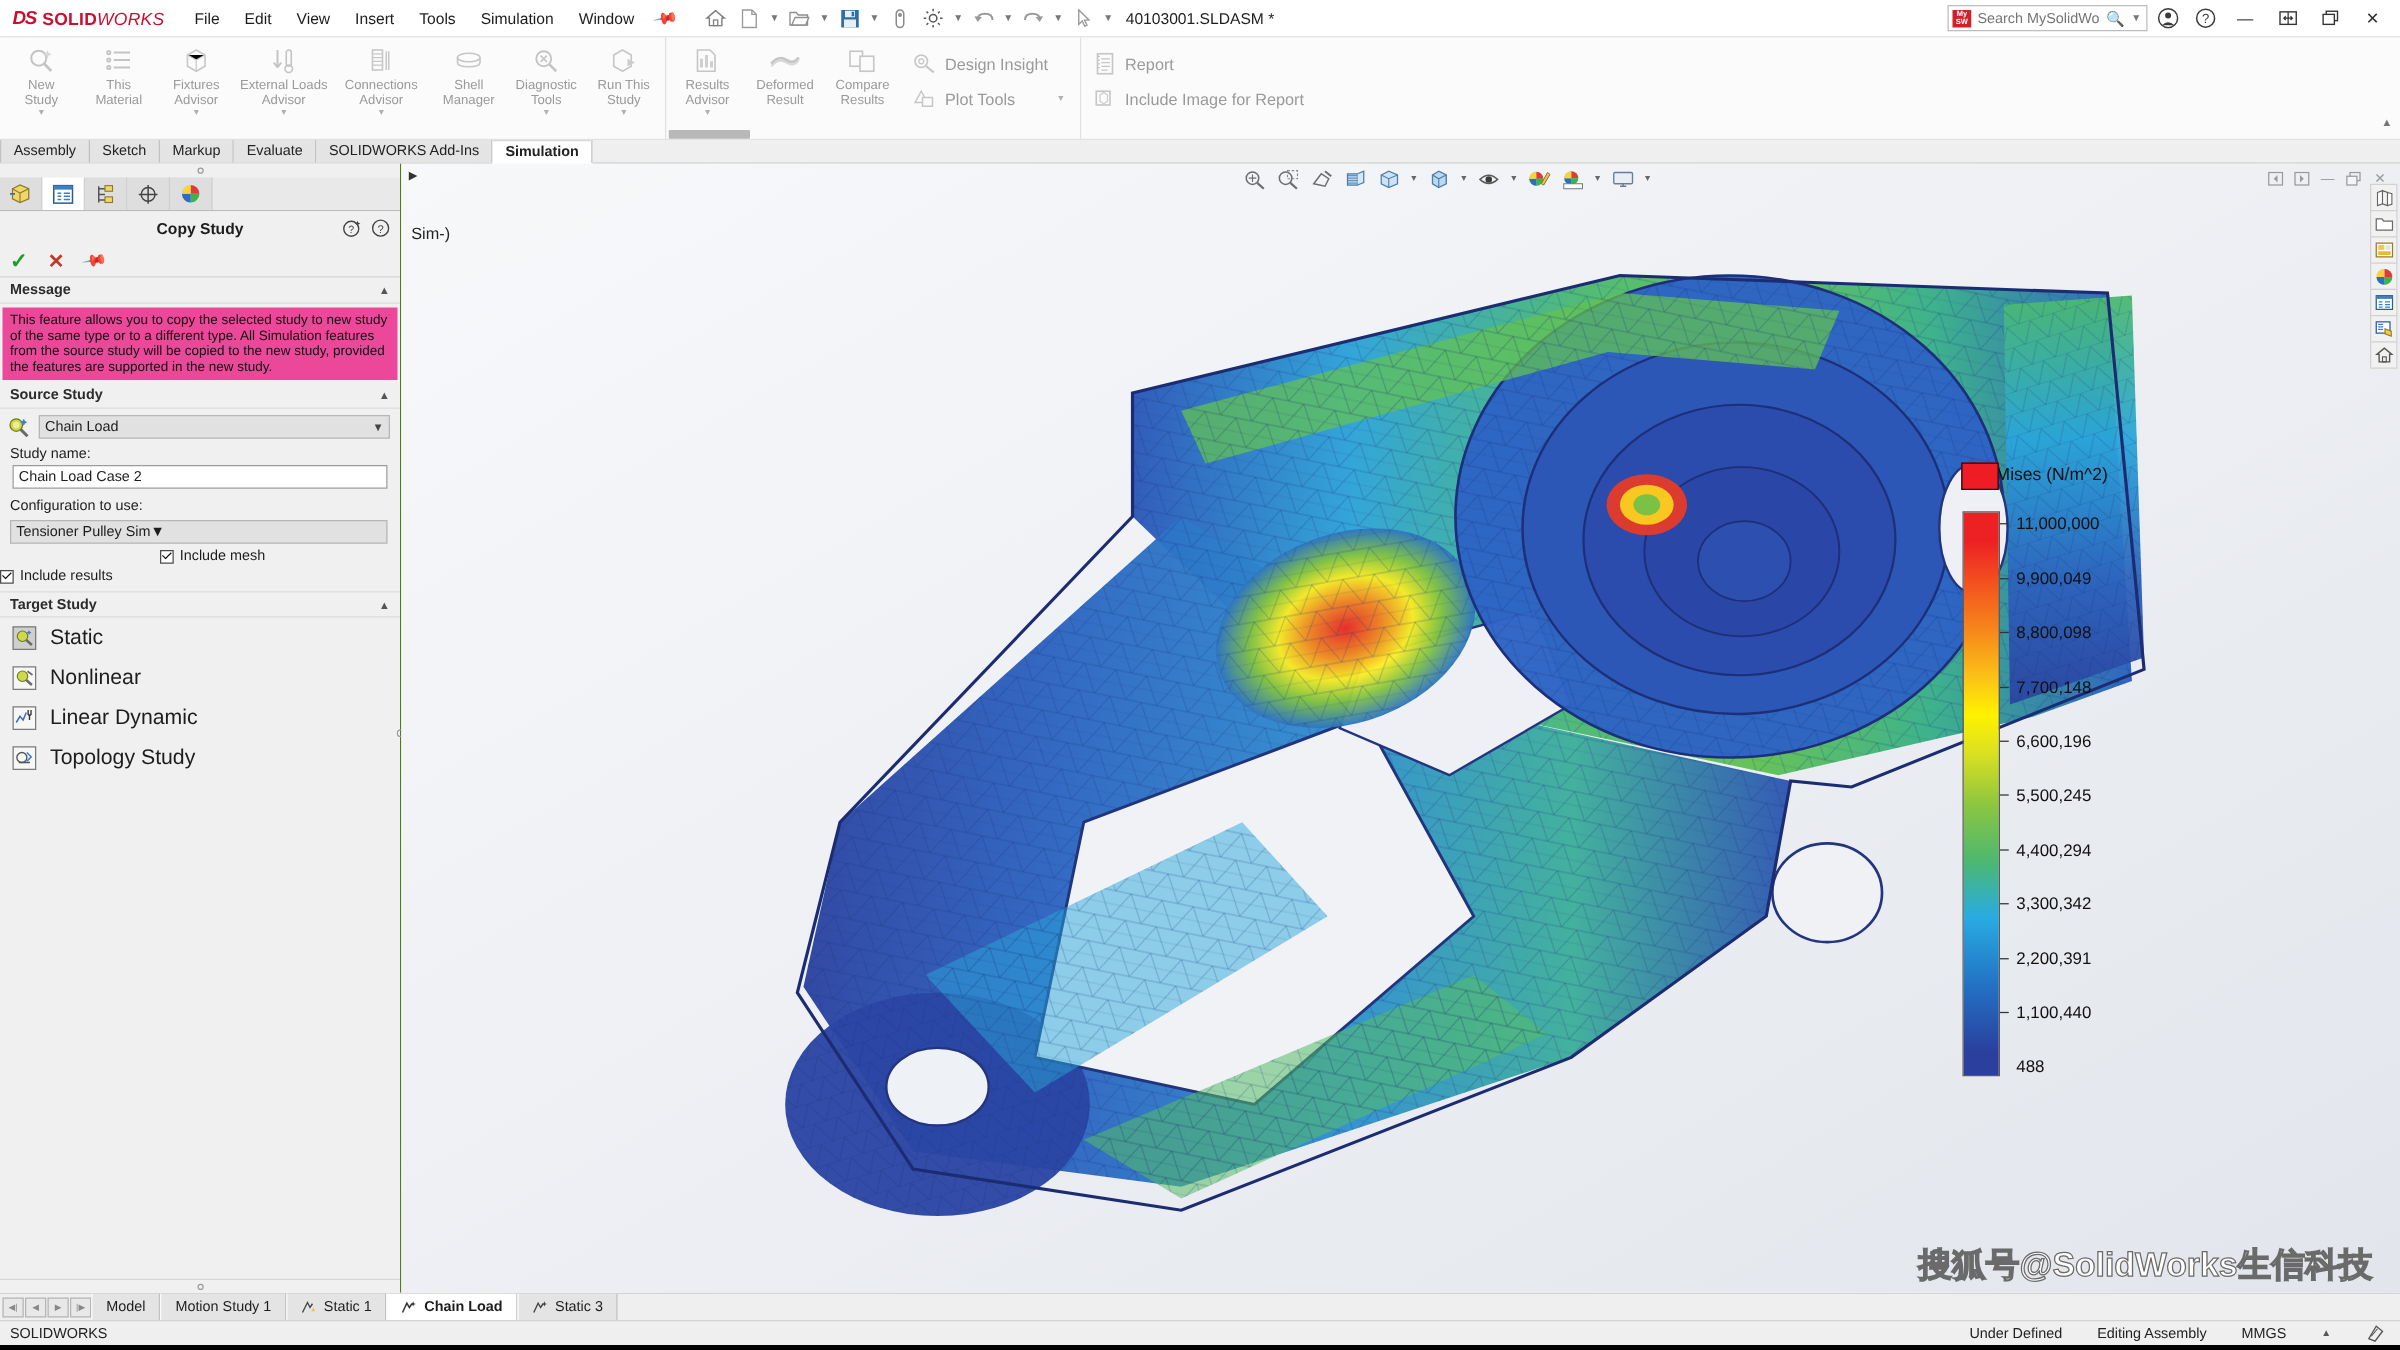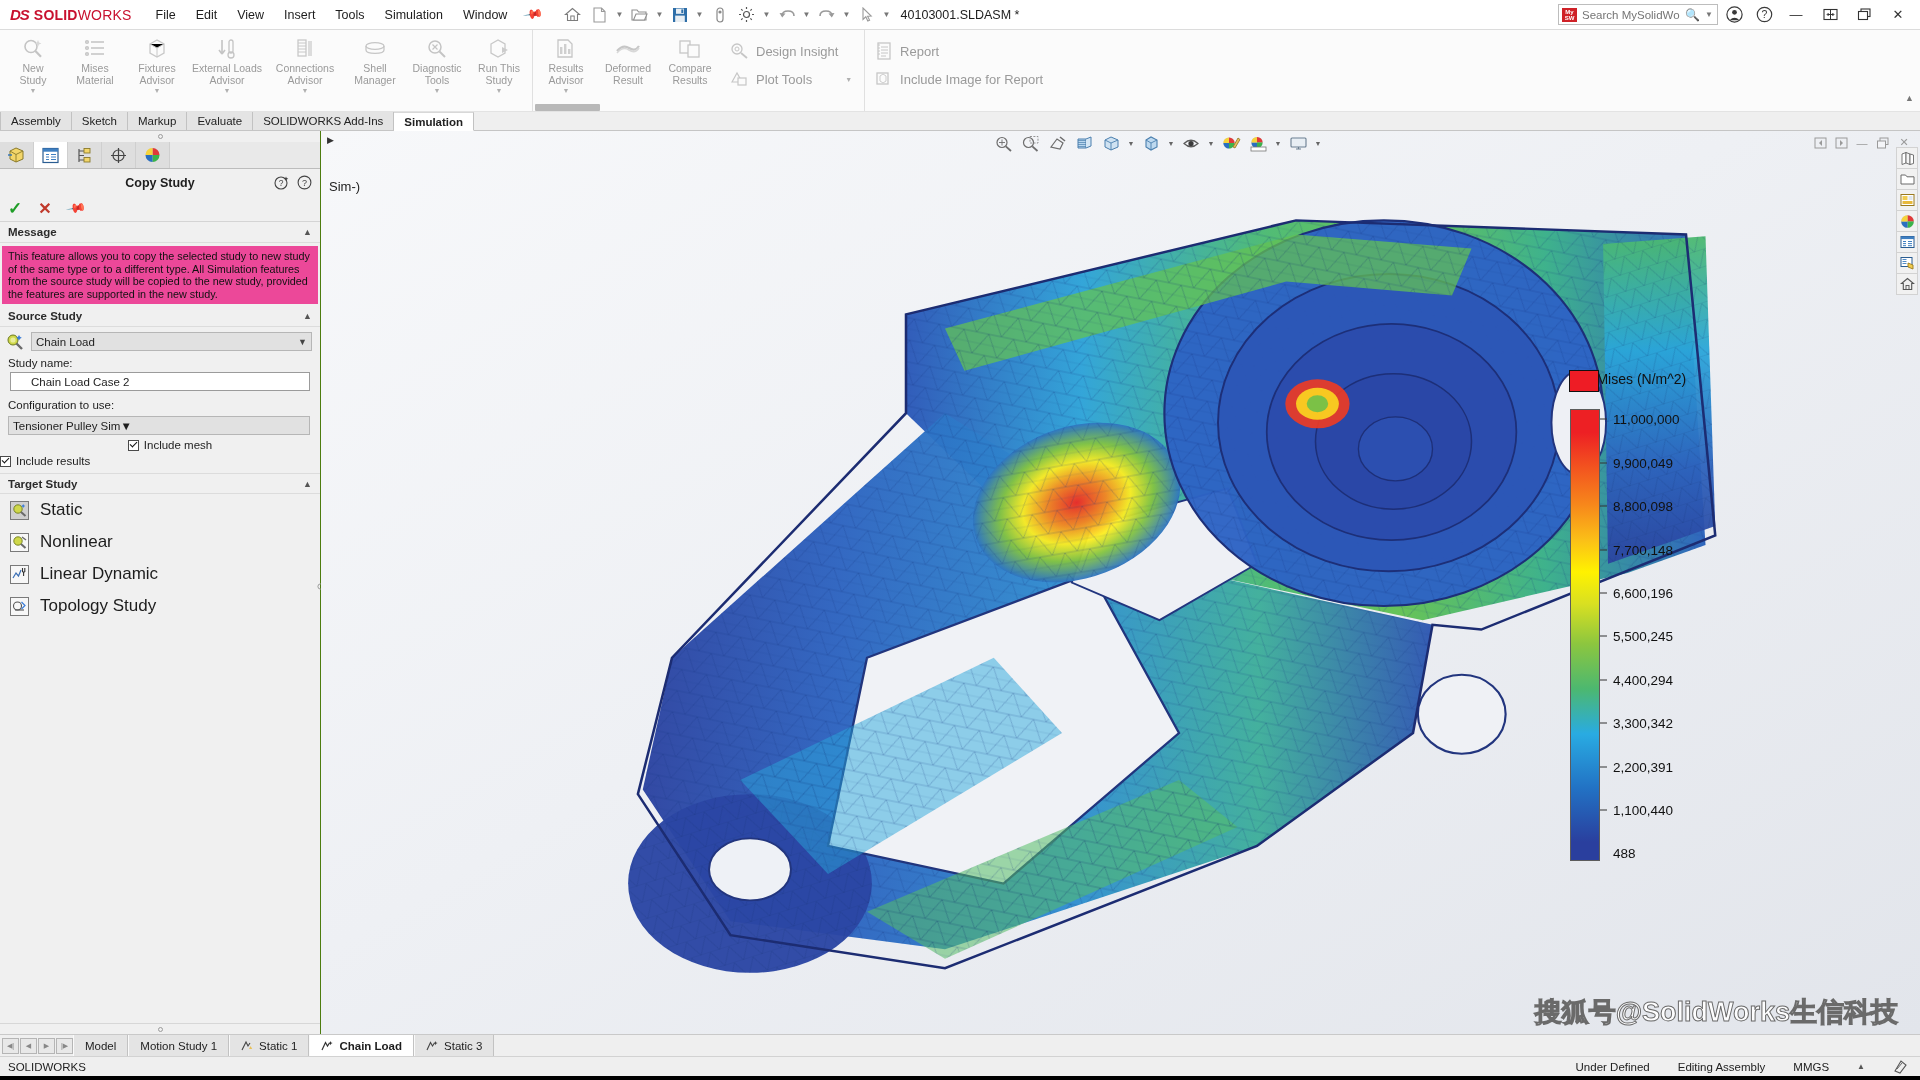--- a/index.html
+++ b/index.html
@@ -14,21 +14,21 @@
   .app { position:relative; width:1920px; height:1080px; display:flex; flex-direction:column; }
 
   
   .titlebar {
     height:30px; background:#ffffff; border-bottom:1px solid #dcdcdc;
     display:flex; align-items:center; position:relative; flex:0 0 30px;
   }
   .sw-logo { display:flex; align-items:center; gap:5px; padding:0 14px 0 10px; }
   .sw-ds { color:#c8102e; font-weight:bold; font-size:15px; letter-spacing:-1px; font-style:italic;}
   .sw-word { font-size:14px; font-weight:bold; color:#c8102e; letter-spacing:.2px;}
-  .sw-word span.light { font-weight:normal; }
+  .sw-word span.light { font-weight:normal;font-style:italic; }
   .menubar { display:flex; align-items:center; gap:0px; }
   .menubar .mi { padding:4px 10px; font-size:12.5px; color:#1d1d1d; cursor:default; }
   .pin-icon { margin-left:8px; color:#666; font-size:13px; transform:rotate(35deg); display:inline-block;}
   .qat { display:flex; align-items:center; gap:1px; margin-left:18px; }
   .qat .qb { width:26px;height:24px; display:flex;align-items:center;justify-content:center; color:#5a5a5a; }
   .qat .cm { width:12px;height:24px;display:flex;align-items:center;justify-content:center;color:#777;font-size:8px;}
   .doc-title { position:absolute; left:0; right:0; text-align:center; font-size:12.5px; color:#1d1d1d; pointer-events:none;}
   .tr-group { margin-left:auto; display:flex; align-items:center; padding-right:6px; gap:2px;}
   .searchbox { display:flex; align-items:center; width:160px; height:21px; border:1px solid #bdbdbd; background:#fff; padding:0 3px; gap:5px;}
   .mysw { width:15px;height:14px;background:#cf2127;color:#fff;font-size:6px;line-height:6.5px;text-align:center;padding-top:1px;font-weight:bold;}
@@ -81,21 +81,21 @@
               border-bottom:1px solid #dcdcdc; }
   .sec-head .chev { margin-left:auto; color:#555; font-size:9px;}
   .msgbox { background:#ec4899; margin:3px 2px 2px 2px; padding:4px 6px; font-size:10.8px; line-height:12.6px; color:#111;}
   .fieldrow { display:flex; align-items:center; gap:6px; padding:5px 8px 3px 6px; }
   .combo { flex:1; height:19px; background:#e1e1e1; border:1px solid #b6b6b6; display:flex; align-items:center;
            padding:0 4px; font-size:11.5px; }
   .combo .cv { flex:1; }
   .combo .cchev { color:#444; font-size:9px; }
   .lbl-small { font-size:11.5px; padding:3px 8px 3px 8px; }
   .textin { margin:0 10px 0 10px; height:19px; background:#fff; border:1px solid #9b9b9b; display:flex; align-items:center;
-            padding:0 20px; font-size:11.5px;}
+            padding:0 4px; font-size:11.5px;}
   .combo-full { margin:2px 10px 0 8px; height:19px; background:#e1e1e1; border:1px solid #b6b6b6; display:flex; align-items:center;
             padding:0 4px; font-size:11.5px;}
   .chkrow { display:flex; align-items:center; gap:5px; font-size:11.5px; padding:4px 0 0 0;}
   .chk { width:11px;height:11px;border:1px solid #4a4a4a;background:#fff; display:flex;align-items:center;justify-content:center;}
   .chk .tick { width:7px;height:4px;border-left:1.6px solid #111;border-bottom:1.6px solid #111;transform:rotate(-45deg) translate(1px,-1px);}
   .studyrow { display:flex; align-items:center; gap:11px; padding:6px 0 6px 10px; font-size:17px;}
   .studyrow .sico { width:19px;height:19px; border:1px solid #7a7a7a; background:#f7f7f7; display:flex;align-items:center;justify-content:center;}
   .studyrow.sel .sico { background:#cfcfcf; }
   .pm-bottom { margin-top:auto; }
   .pm-grip { height:11px; display:flex;align-items:center;justify-content:center; border-top:1px solid #d7d7d7;}
@@ -307,21 +307,21 @@
         <div class="ico">
           <svg width="24" height="22" viewBox="0 0 24 22">
               <g stroke="#c4c4c4" stroke-width="1.5" fill="none">
                 <circle cx="4" cy="4" r="1.3"></circle>
                 <circle cx="4" cy="10" r="1.3"></circle>
                 <circle cx="4" cy="16" r="1.3"></circle>
                 <path d="M8 4 h13 M8 10 h13 M8 16 h13"></path>
               </g>
             </svg>
         </div>
-        <div class="lbl">Mises</div>
+        <div class="lbl">This</div>
         <div class="lbl">Material</div>
       </div>
 
       <div class="rbtn">
         <div class="ico">
           <svg width="24" height="22" viewBox="0 0 24 22">
               <path d="M5 6 L12 2 L19 6 L19 15 L12 19 L5 15 Z" fill="none" stroke="#c8c8c8" stroke-width="1.3"></path>
               <path d="M5 6 L12 10 L19 6 M12 10 L12 19" stroke="#c8c8c8" stroke-width="1"></path>
             </svg>
         </div>

